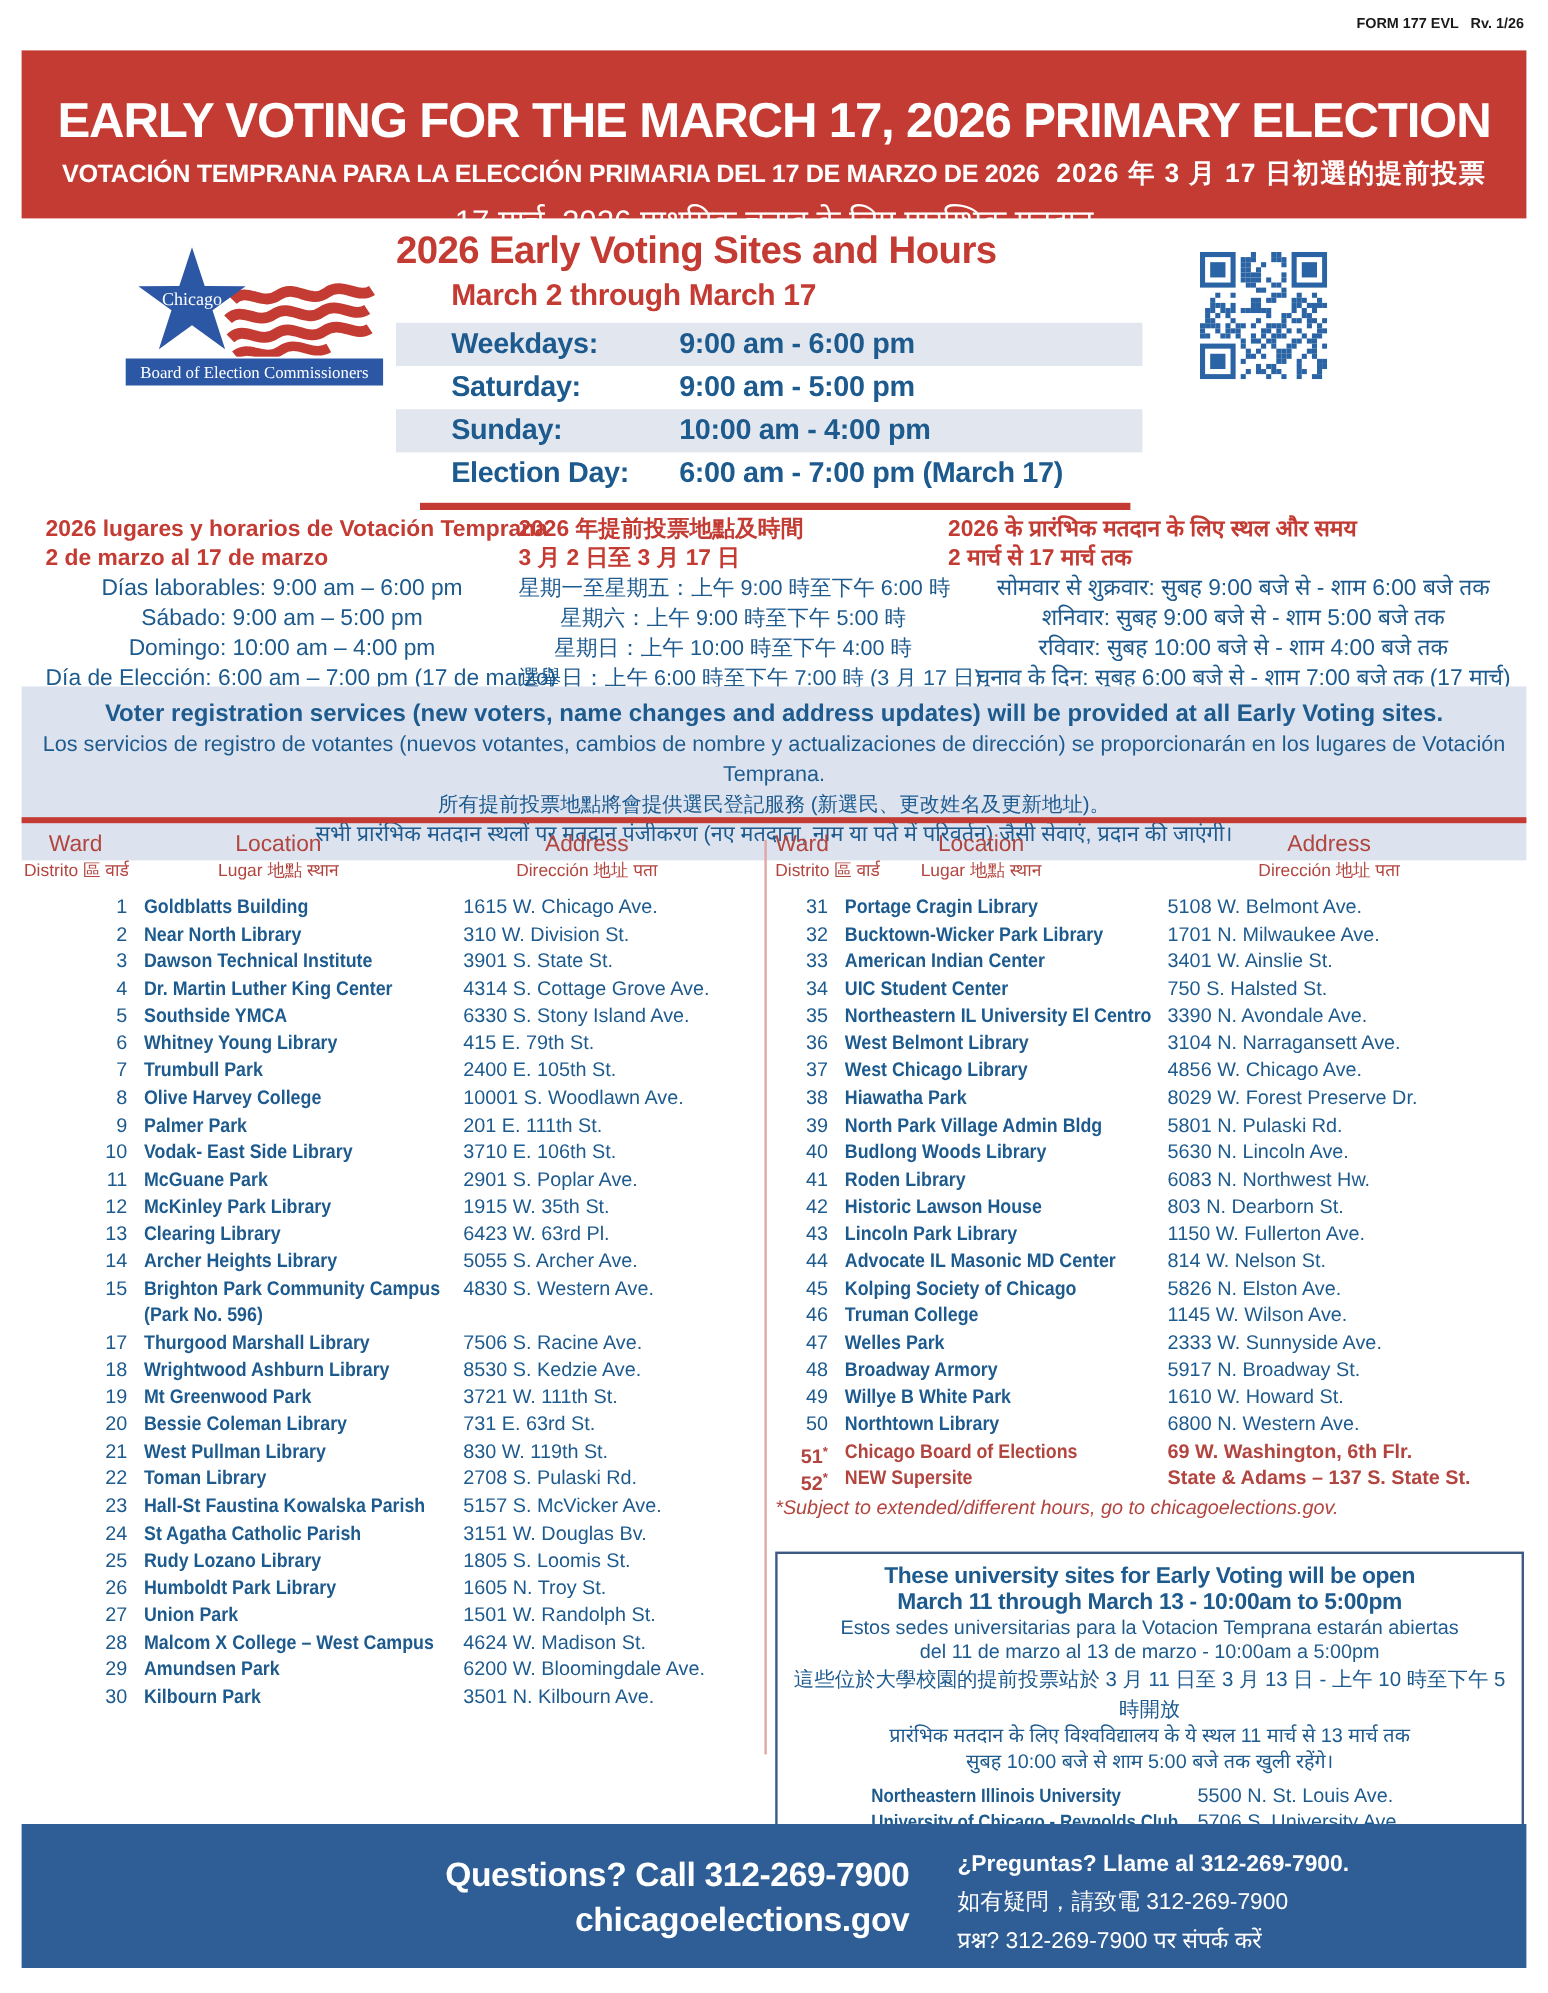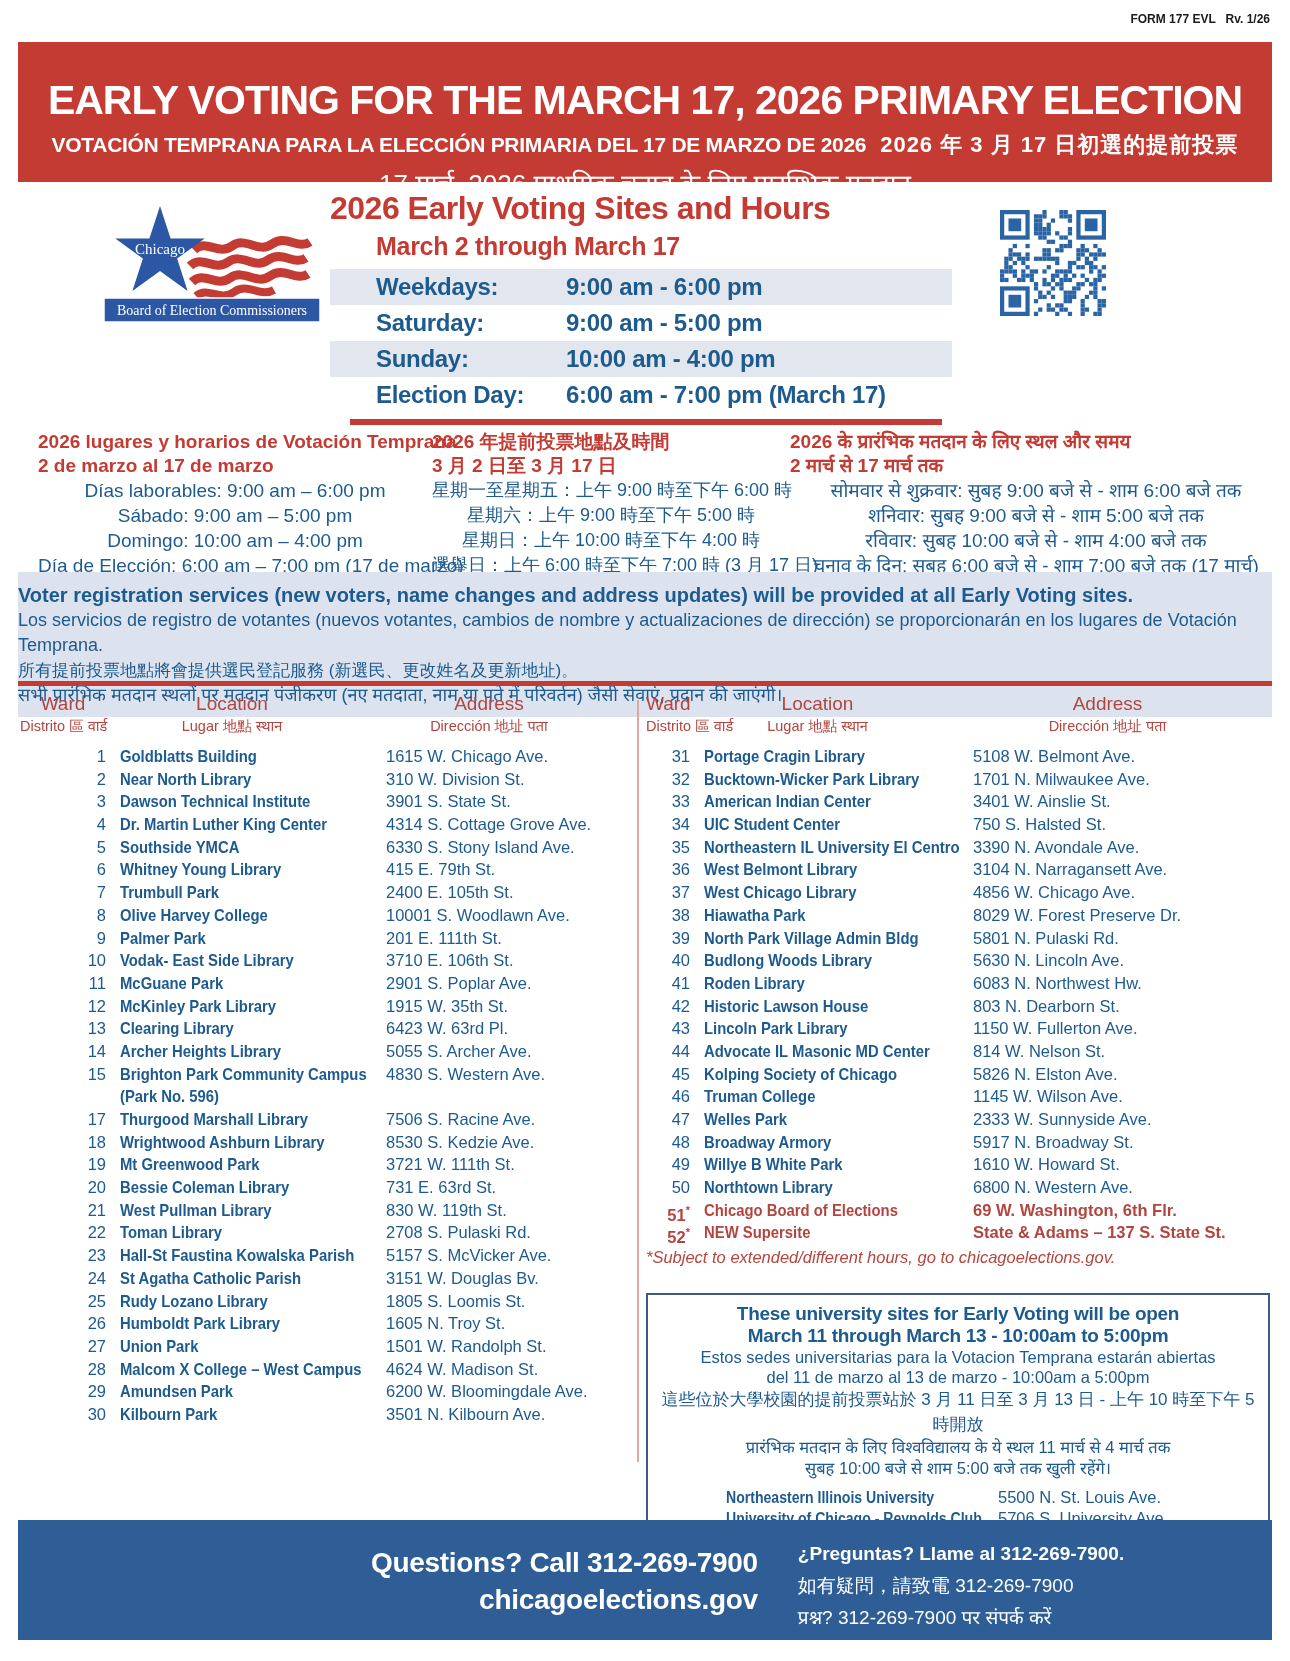--- a/index.html
+++ b/index.html
@@ -39,21 +39,21 @@
   .tcol{white-space:nowrap;}
   .tcol.c1{width:394px;}
   .tcol.c2{width:358px;}
   .tcol.c3{flex:1;}
   .thead{color:var(--red);font-weight:bold;font-size:19px;line-height:24px;}
   .tline{color:var(--blue);font-size:19px;line-height:25px;text-align:center;}
   .tcol.c2 .tline{font-size:18px;}
 
   
   .notice{position:absolute;left:18px;top:572px;width:1254px;box-sizing:border-box;background:var(--notice-bg);
-          text-align:left;color:var(--blue);padding:10px 0 10px;}
+          text-align:center;color:var(--blue);padding:10px 0 10px;}
   .notice .n1{font-size:20px;font-weight:bold;line-height:26px;}
   .notice .n2{font-size:18px;line-height:25px;}
   .notice .n3{font-size:17px;line-height:25px;}
   .notice .n4{font-size:18px;line-height:24px;}
   .redrule{position:absolute;left:18px;top:681px;width:1254px;height:5px;background:var(--red);}
   .vdivider{position:absolute;left:637px;top:700px;width:2px;height:762px;background:var(--divider);}
 
   
   .half{position:absolute;top:692px;}
   .half.left{left:20px;width:600px;}
@@ -666,21 +666,21 @@
         </div>
       </div>
     <div class="footnote">*Subject to extended/different hours, go to chicagoelections.gov.</div>
 
     <div class="univbox">
       <div class="hb">These university sites for Early Voting will be open</div>
       <div class="hb">March 11 through March 13 - 10:00am to 5:00pm</div>
       <div class="ue">Estos sedes universitarias para la Votacion Temprana estarán abiertas</div>
       <div class="ue">del 11 de marzo al 13 de marzo - 10:00am a 5:00pm</div>
       <div class="uz">這些位於大學校園的提前投票站於 3 月 11 日至 3 月 13 日 - 上午 10 時至下午 5 時開放</div>
-      <div class="uh">प्रारंभिक मतदान के लिए विश्वविद्यालय के ये स्थल 11 मार्च से 4 मार्च तक</div>
+      <div class="uh">प्रारंभिक मतदान के लिए विश्वविद्यालय के ये स्थल 11 मार्च से 13 मार्च तक</div>
       <div class="uh">सुबह 10:00 बजे से शाम 5:00 बजे तक खुली रहेंगे।</div>
       <div class="usites" id="usites">
           <div class="usite">
             <span class="uname">Northeastern Illinois University</span>
             <span class="uaddr">5500 N. St. Louis Ave.</span>
           </div>
           <div class="usite">
             <span class="uname">University of Chicago - Reynolds Club</span>
             <span class="uaddr">5706 S. University Ave.</span>
           </div>

